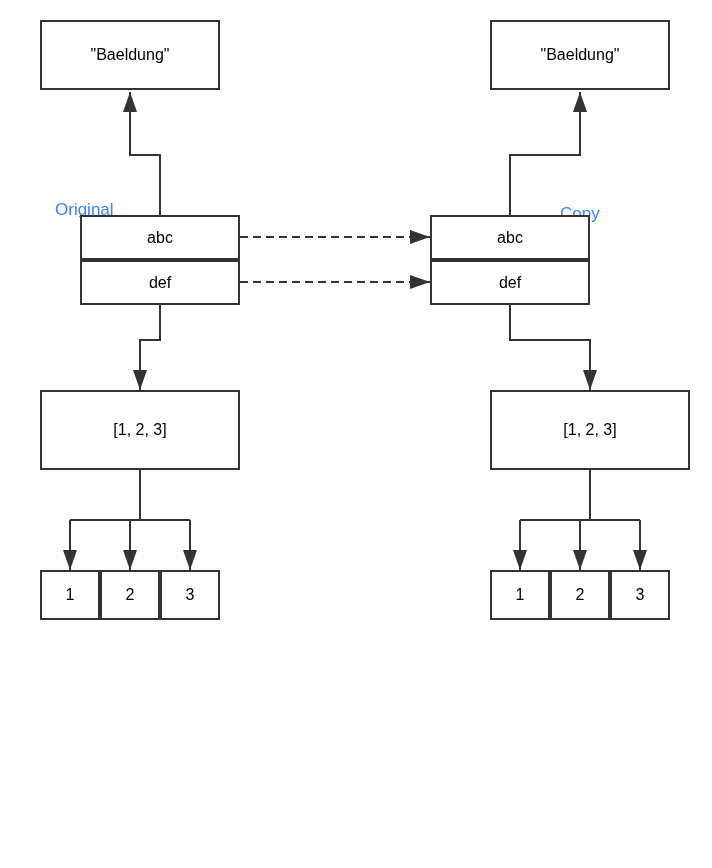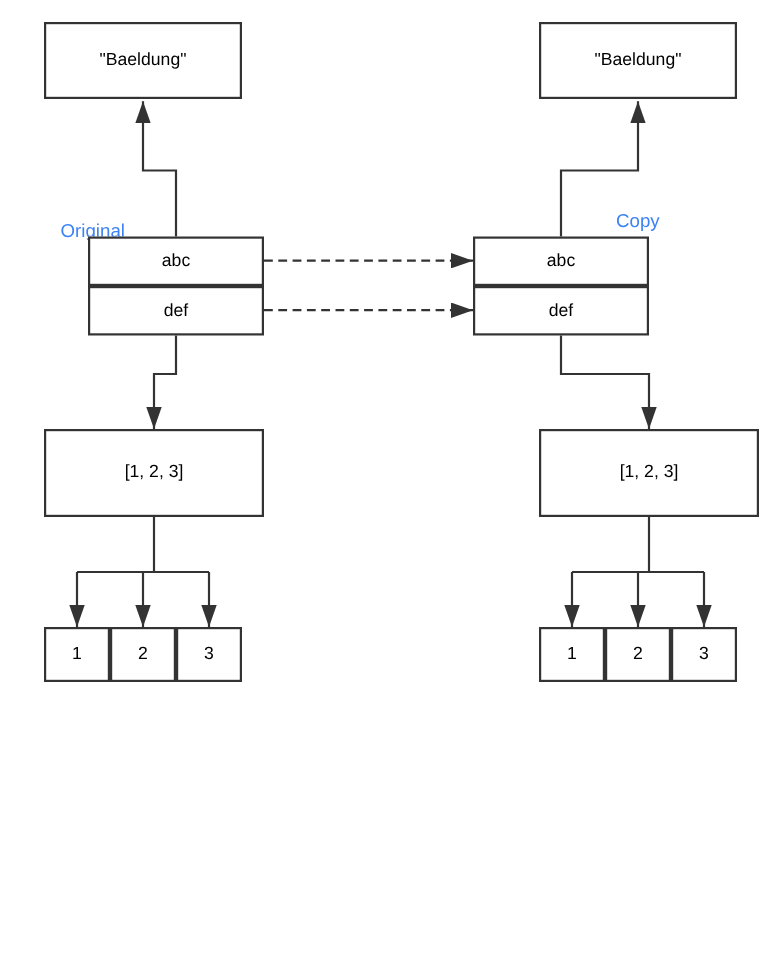--- a/index.html
+++ b/index.html
@@ -69,21 +69,21 @@
     <span>2</span>
   </div>
   <div class="box" style="left:160px; top:570px; width:60px; height:50px;">
     <span>3</span>
   </div>
 
   <div class="box" style="left:490px; top:20px; width:180px; height:70px;">
     <span>"Baeldung"</span>
   </div>
 
-  <div class="label" style="left:560px; top:191px;">Copy</div>
+  <div class="label" style="left:560px; top:204px;">Copy</div>
 
   <div class="box" style="left:430px; top:215px; width:160px; height:45px;">
     <span>abc</span>
   </div>
   <div class="box" style="left:430px; top:260px; width:160px; height:45px;">
     <span>def</span>
   </div>
 
   <div class="box" style="left:490px; top:390px; width:200px; height:80px;">
     <span>[1, 2, 3]</span>

